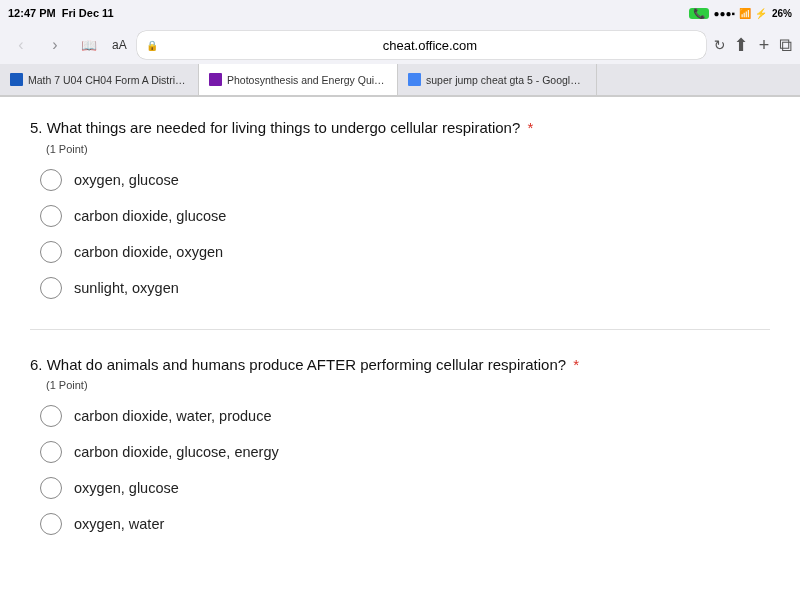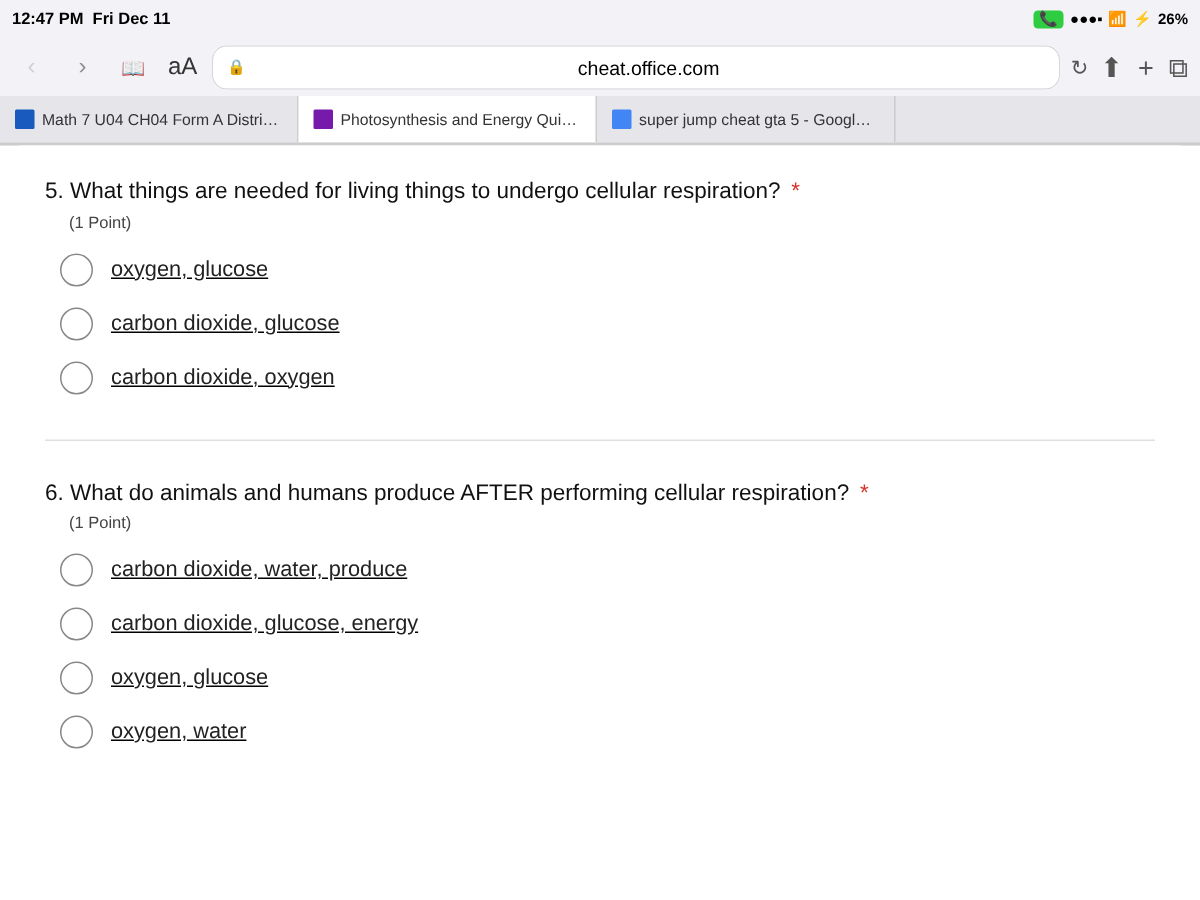--- a/index.html
+++ b/index.html
@@ -128,21 +128,20 @@
       margin-bottom: 14px;
       margin-left: 16px;
     }
 
     .options-list {
       list-style: none;
       display: flex;
       flex-direction: column;
       gap: 14px;
       margin-left: 10px;
-      text-decoration: underline;
     }
 
     .option-item {
       display: flex;
       align-items: center;
       gap: 12px;
       cursor: pointer;
     }
 
     .radio-circle {
@@ -202,21 +201,21 @@
   </div>
 </div>
 
 <div class="browser-chrome">
   <div class="nav-bar">
     <button class="nav-btn disabled">‹</button>
     <button class="nav-btn">›</button>
     <button class="nav-btn">
       <span style="font-size:13px;color:#555;">📖</span>
     </button>
-    <span style="font-size:16px;color:#333;padding:0 2px;">aA</span>
+    <span style="font-size:12px;color:#333;padding:0 2px;">aA</span>
 
     <div class="address-bar">
       <span class="lock-icon">🔒</span>
       <span class="address-text">cheat.office.com</span>
     </div>
 
     <button class="reload-btn">↻</button>
 
     <div class="nav-right-btns">
       <button class="nav-right-btn">⬆</button>
@@ -256,20 +255,24 @@
         <span class="option-label">oxygen, glucose</span>
       </li>
       <li class="option-item">
         <div class="radio-circle"></div>
         <span class="option-label">carbon dioxide, glucose</span>
       </li>
       <li class="option-item">
         <div class="radio-circle"></div>
         <span class="option-label">carbon dioxide, oxygen</span>
       </li>
+      <li class="option-item">
+        <div class="radio-circle"></div>
+        <span class="option-label">sunlight, oxygen</span>
+      </li>
     </ul>
   </div>
 
   <hr class="divider">
 
   <div class="question-block">
     <div class="question-title">
       <span>6.</span>
       <span>What do animals and humans produce AFTER performing cellular respiration?</span>
       <span class="question-required">*</span>

